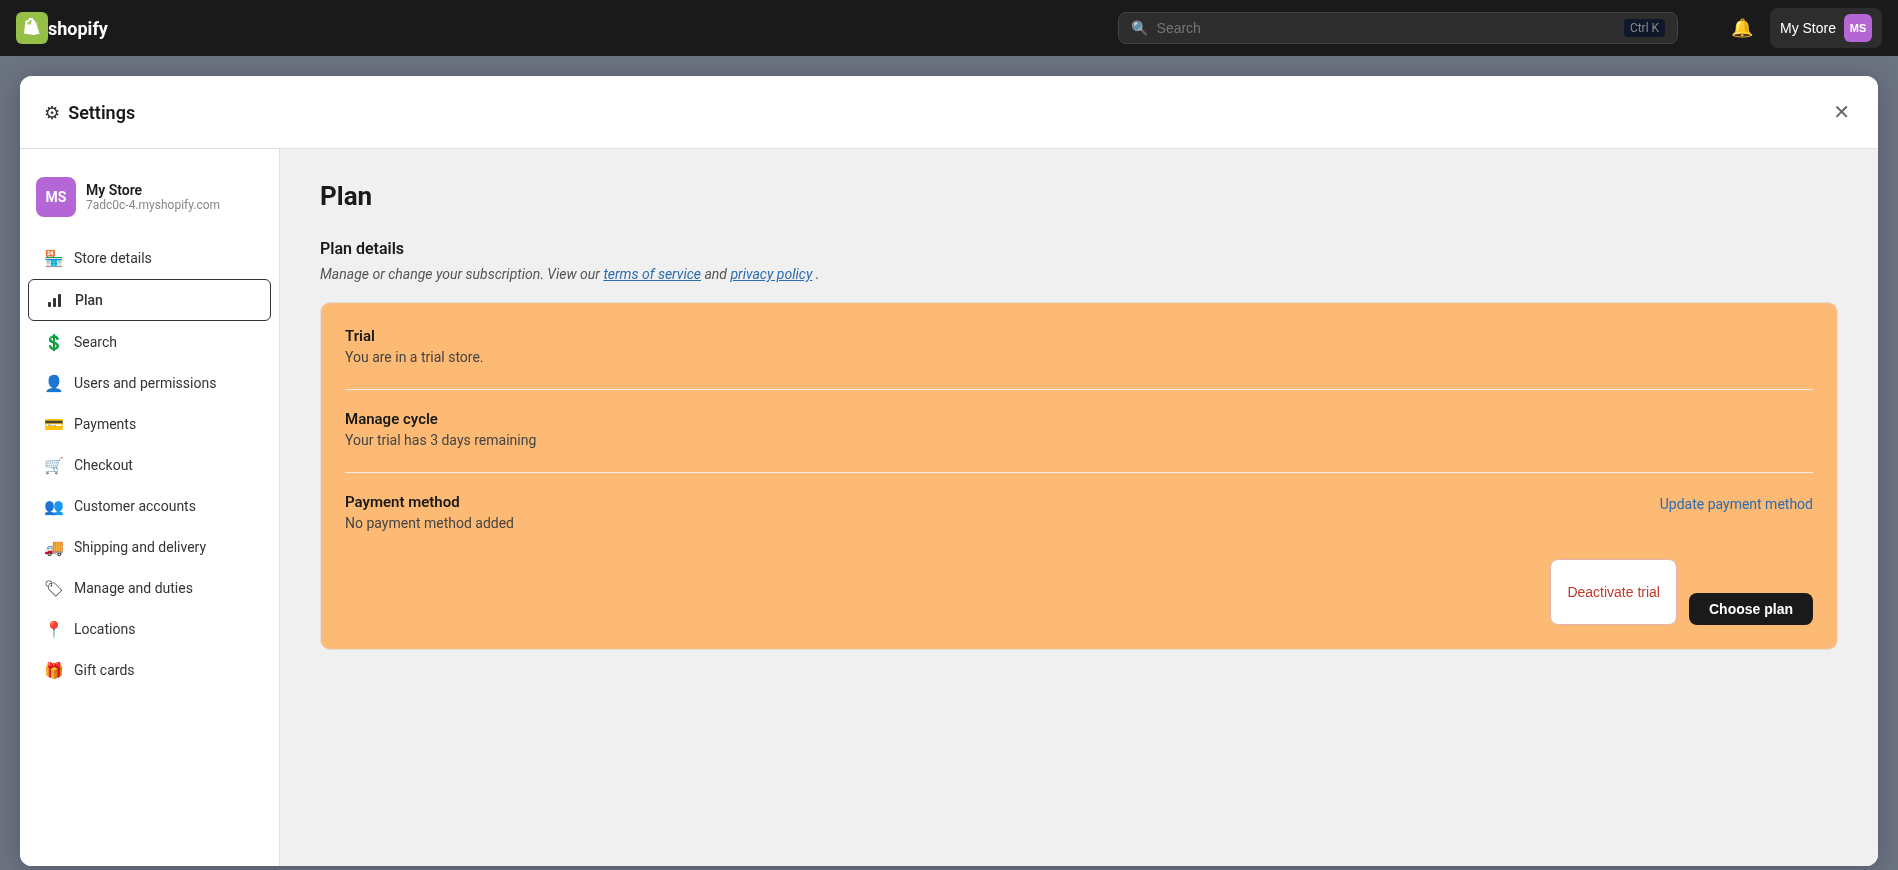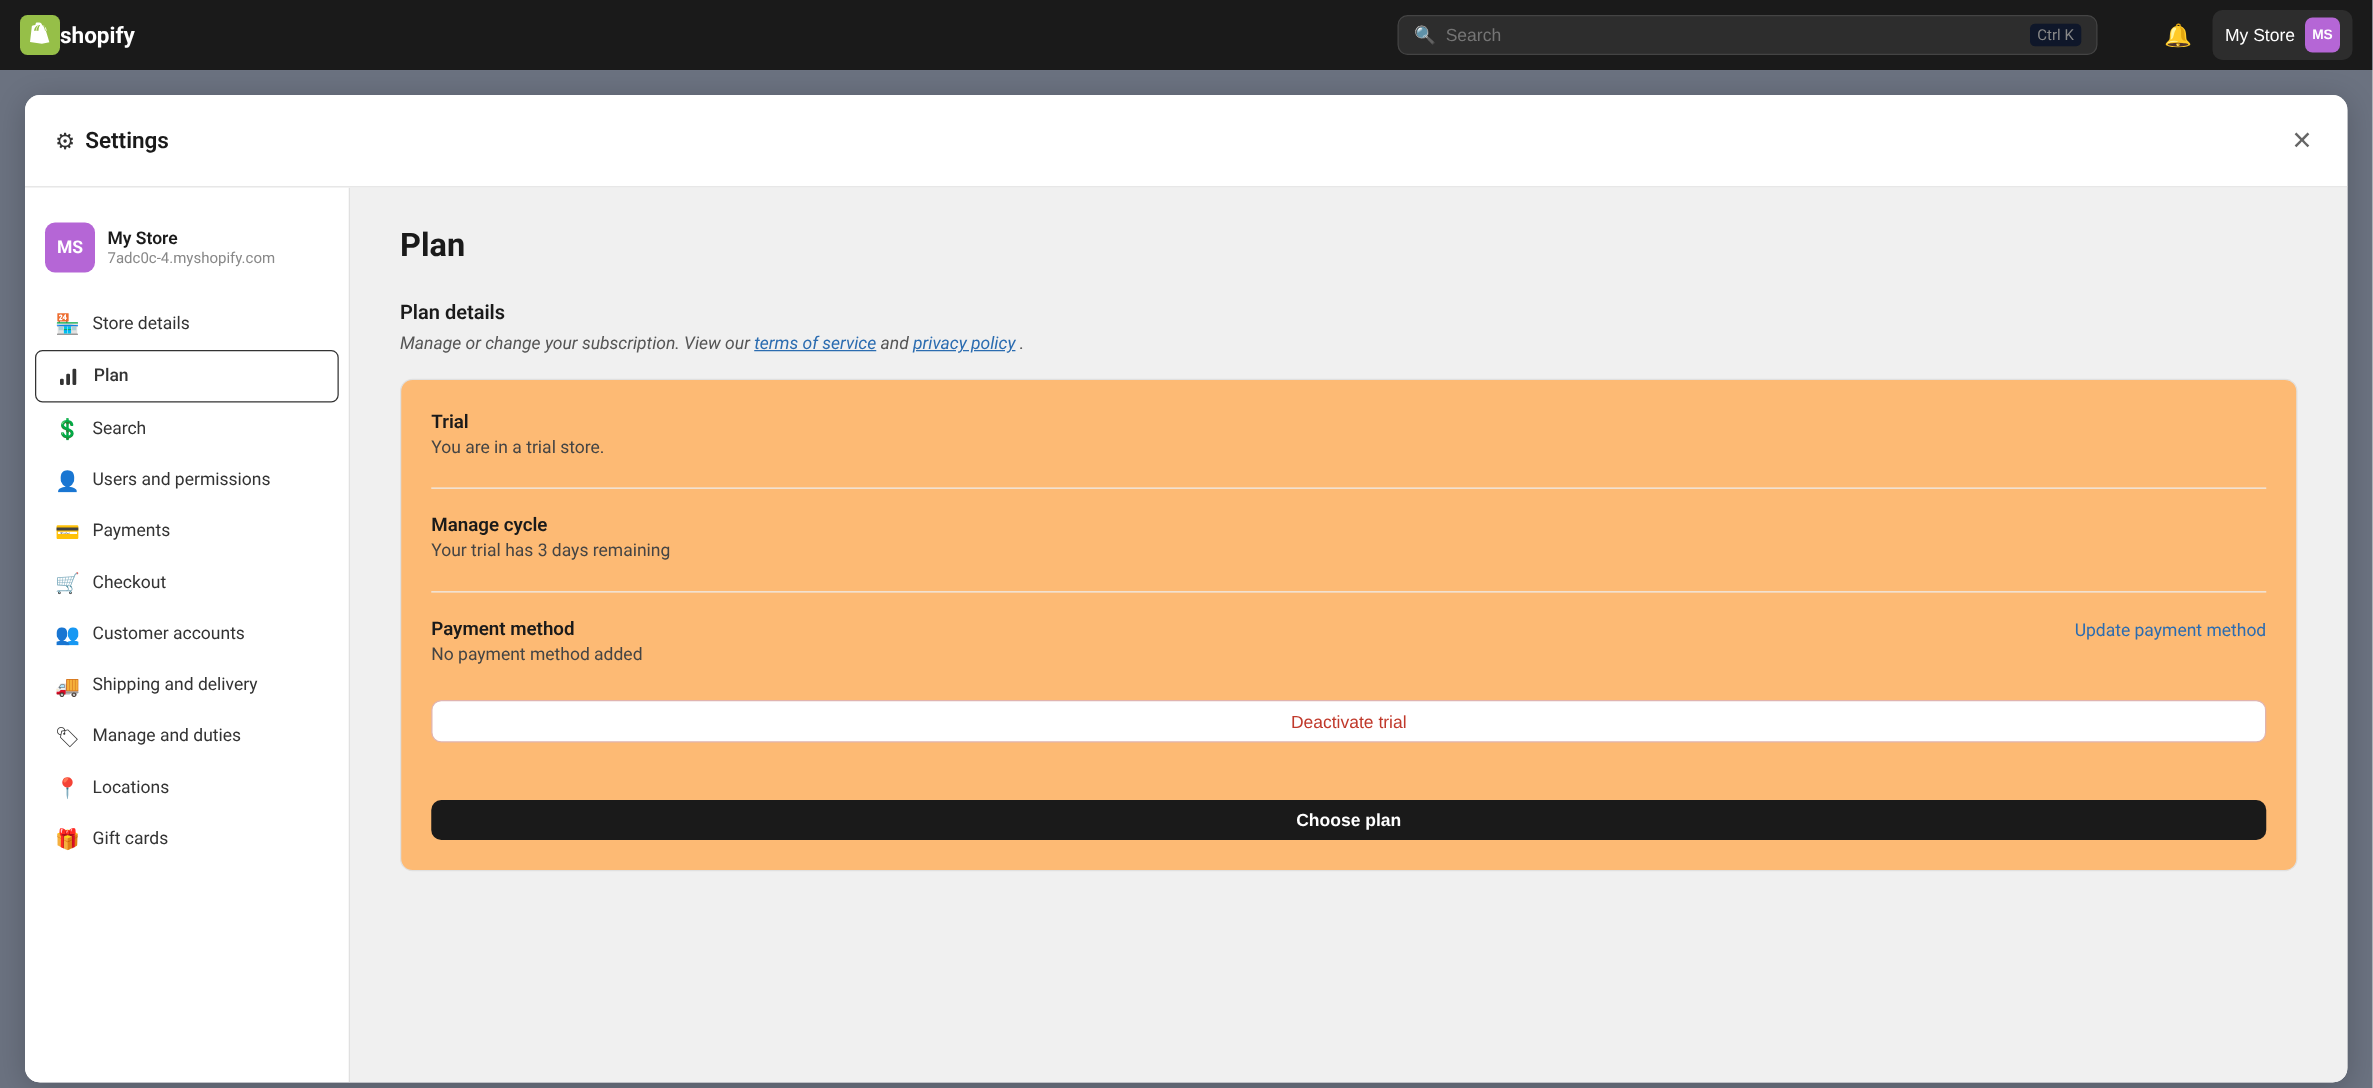--- a/index.html
+++ b/index.html
@@ -292,24 +292,23 @@
     }
     .plan-divider {
       border: none;
       border-top: 1px solid #eeeeee;
       margin: 20px 0;
     }
 
     
     .plan-actions {
       display: flex;
-      justify-content: center;
+      justify-content: flex-end;
       gap: 12px;
       margin-top: 28px;
-      flex-direction: column;
     }
     .btn-deactivate {
       background: white;
       color: #c0392b;
       border: 1px solid #e0b4b0;
       border-radius: 8px;
       padding: 8px 16px;
       font-size: 14px;
       cursor: pointer;
       font-weight: 500;

